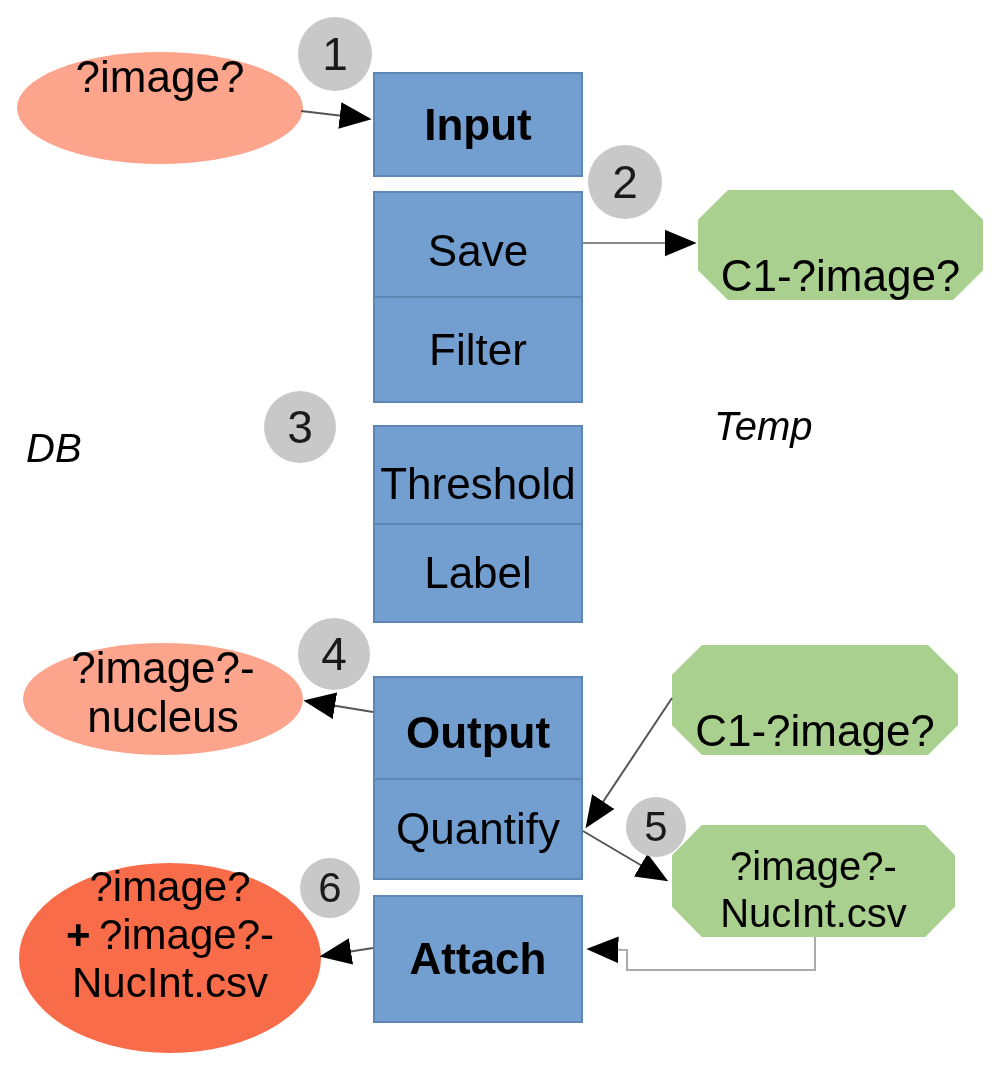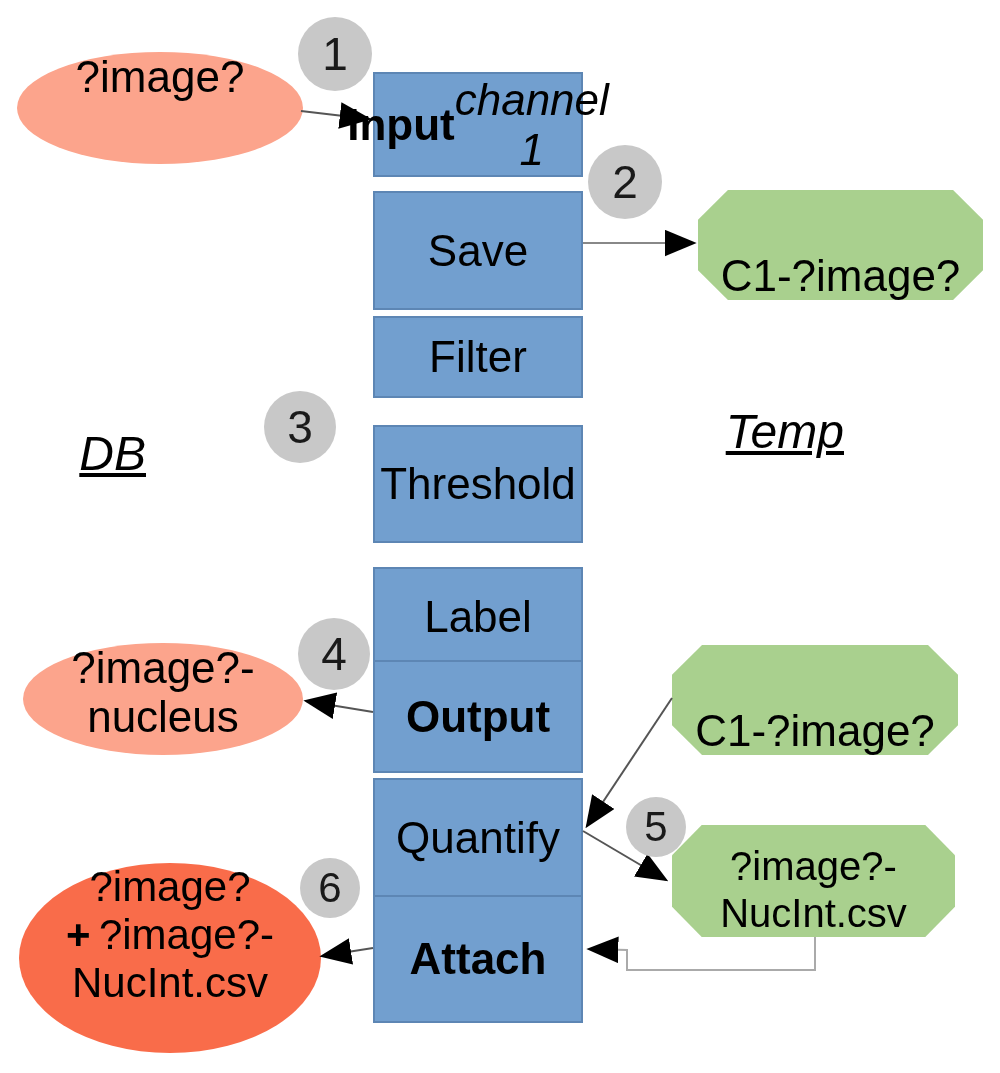--- a/index.html
+++ b/index.html
@@ -37,21 +37,21 @@
   .octagon.small { font-size:40px; line-height:1.18; }
 
   .badge {
     position:absolute; background:#c8c8c8; border-radius:50%;
     display:flex; align-items:center; justify-content:center;
     font-size:46px; color:#1a1a1a;
   }
   .badge.sm { font-size:42px; }
 
   .zone-label {
-    position:absolute; font-style:italic; font-size:48px; text-align:right;text-decoration:underline;
+    position:absolute; font-style:italic; font-size:40px; text-align:left;
   }
 </style>
 </head>
 <body>
 
 <div id="stage">
 
   <div class="ellipse db-node abs" style="left:17px; top:52px; width:286px; height:112px;">
     <div>?image?</div>
   </div>
@@ -75,38 +75,37 @@
     <div>C1-?image?</div>
   </div>
 
   <div class="octagon small abs" style="left:672px; top:825px; width:283px; height:112px;">
     <div>?image?-</div>
     <div>NucInt.csv</div>
   </div>
 
   <div class="process" style="top:72px; height:105px;">
     <div class="bold">Input</div>
-    <div class="sub">channel 1</div>
   </div>
   <div class="process" style="top:191px; height:119px;">
     <div>Save</div>
   </div>
-  <div class="process" style="top:316px; height:82px;justify-content:center;">
+  <div class="process" style="top:296px; height:107px;justify-content:center;">
     <div>Filter</div>
   </div>
   <div class="process" style="top:425px; height:118px;">
     <div>Threshold</div>
   </div>
-  <div class="process" style="top:567px; height:100px;">
+  <div class="process" style="top:523px; height:100px;">
     <div>Label</div>
   </div>
-  <div class="process" style="top:660px; height:113px;">
+  <div class="process" style="top:676px; height:113px;">
     <div class="bold">Output</div>
   </div>
-  <div class="process" style="top:778px; height:119px;">
+  <div class="process" style="top:778px; height:102px;">
     <div>Quantify</div>
   </div>
   <div class="process" style="top:895px; height:128px;">
     <div class="bold">Attach</div>
   </div>
 
   <svg class="connectors" width="1000" height="1073" viewBox="0 0 1000 1073">
     <defs>
       <marker id="ah" viewBox="0 0 12 10" refX="11" refY="5" markerWidth="32" markerHeight="27" markerUnits="userSpaceOnUse" orient="auto">
         <path d="M0,0 L12,5 L0,10 Z" fill="#000"></path>

